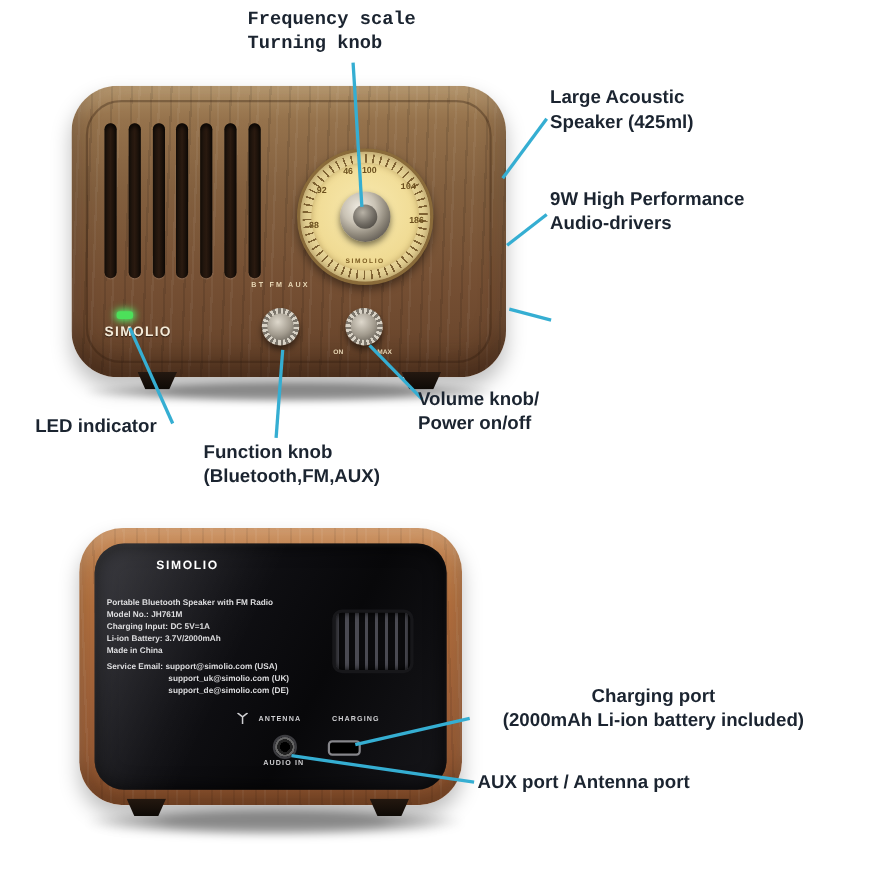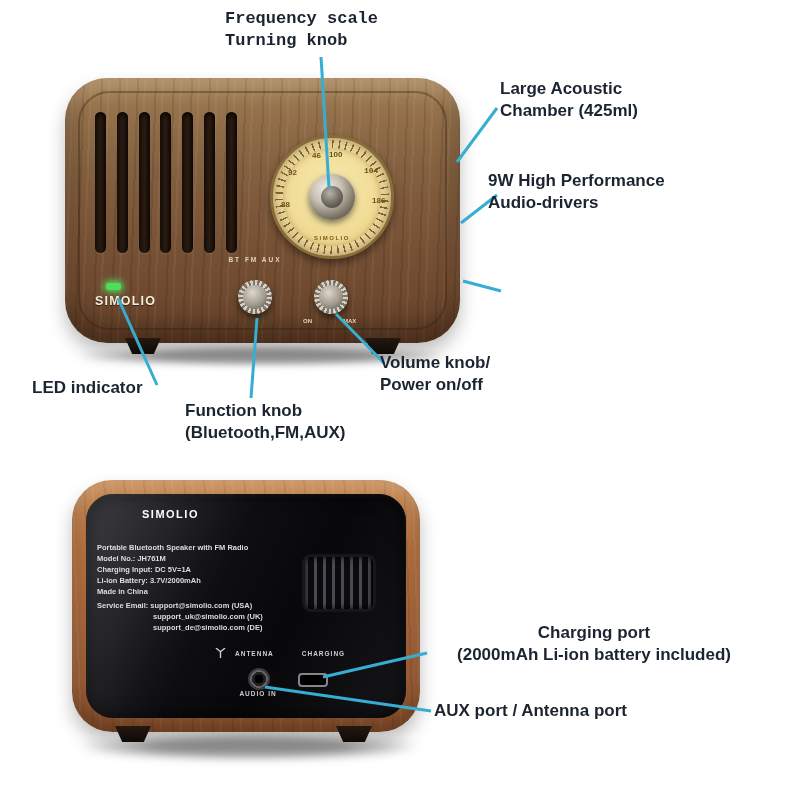--- a/index.html
+++ b/index.html
@@ -4,21 +4,21 @@
 <style>
   html,body{margin:0;padding:0;background:#fff;}
   .stage{position:relative;width:800px;height:800px;background:#ffffff;overflow:hidden;
          font-family:"Liberation Sans",sans-serif;}
 
   
   .callout{position:absolute;z-index:6;font-weight:bold;font-size:17px;line-height:1.3;
            color:#1b2430;white-space:pre-line;}
   .co-freq{left:225px;top:8px;font-family:Liberation Mono, monospace;}
   .co-acoustic{left:500px;top:78px;}
-  .co-drivers{left:488px;top:170px;}
+  .co-drivers{left:500px;top:170px;}
   .co-fm{left:503px;top:268px;}
   .co-led{left:32px;top:377px;}
   .co-function{left:185px;top:400px;}
   .co-volume{left:380px;top:352px;}
   .co-charging{left:448px;top:622px;text-align:center;width:292px;}
   .co-aux{left:434px;top:700px;}
 
   .lines{position:absolute;left:0;top:0;z-index:5;pointer-events:none;}
   .lines line{stroke:#35aed2;stroke-width:3;}
 
@@ -217,21 +217,21 @@
     <line x1="157" y1="385" x2="118" y2="298"></line>
     <line x1="251" y1="398" x2="257" y2="318"></line>
     <line x1="384" y1="363" x2="336" y2="314"></line>
     <line x1="427" y1="653" x2="323" y2="677"></line>
     <line x1="431" y1="711" x2="265" y2="687"></line>
   </svg>
 
   <div class="callout co-freq">Frequency scale
 Turning knob</div>
   <div class="callout co-acoustic">Large Acoustic
-Chamber (425ml)</div>
+Speaker (425ml)</div>
   <div class="callout co-drivers">9W High Performance
 Audio-drivers</div>
   <div class="callout co-led">LED indicator</div>
   <div class="callout co-function">Function knob
 (Bluetooth,FM,AUX)</div>
   <div class="callout co-volume">Volume knob/
 Power on/off</div>
   <div class="callout co-charging">Charging port
 (2000mAh Li-ion battery included)</div>
   <div class="callout co-aux">AUX port / Antenna port</div>

